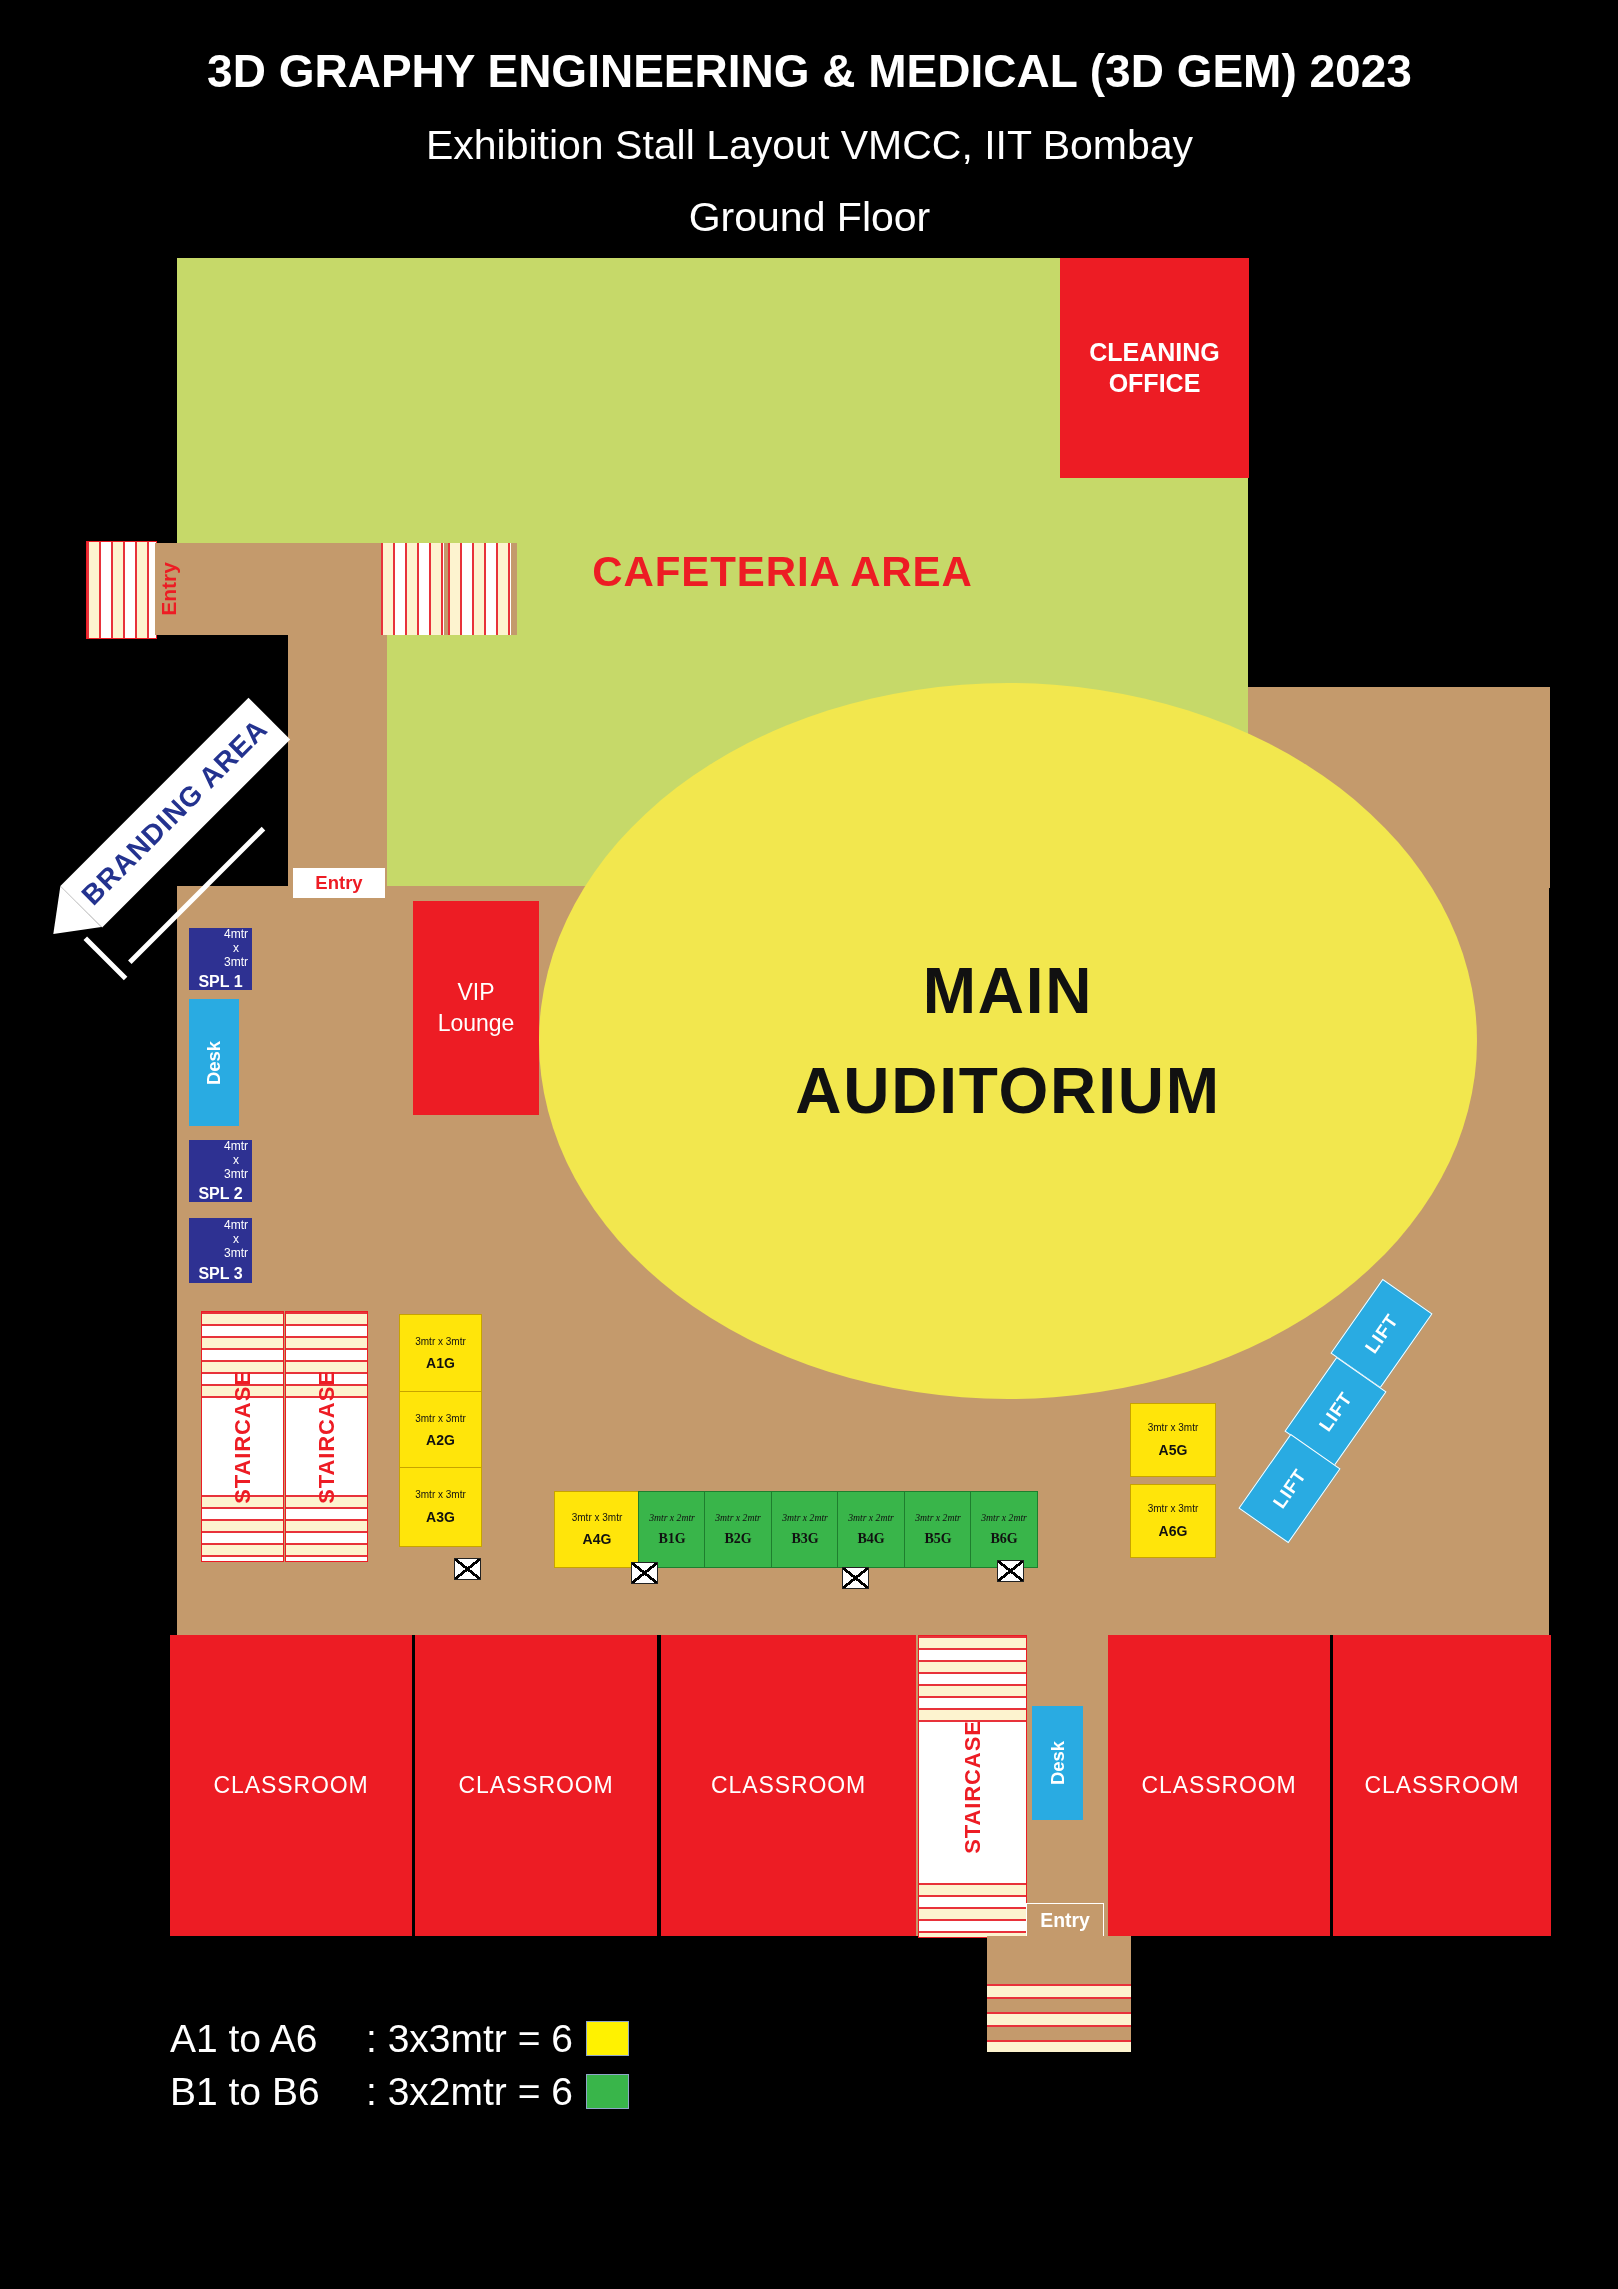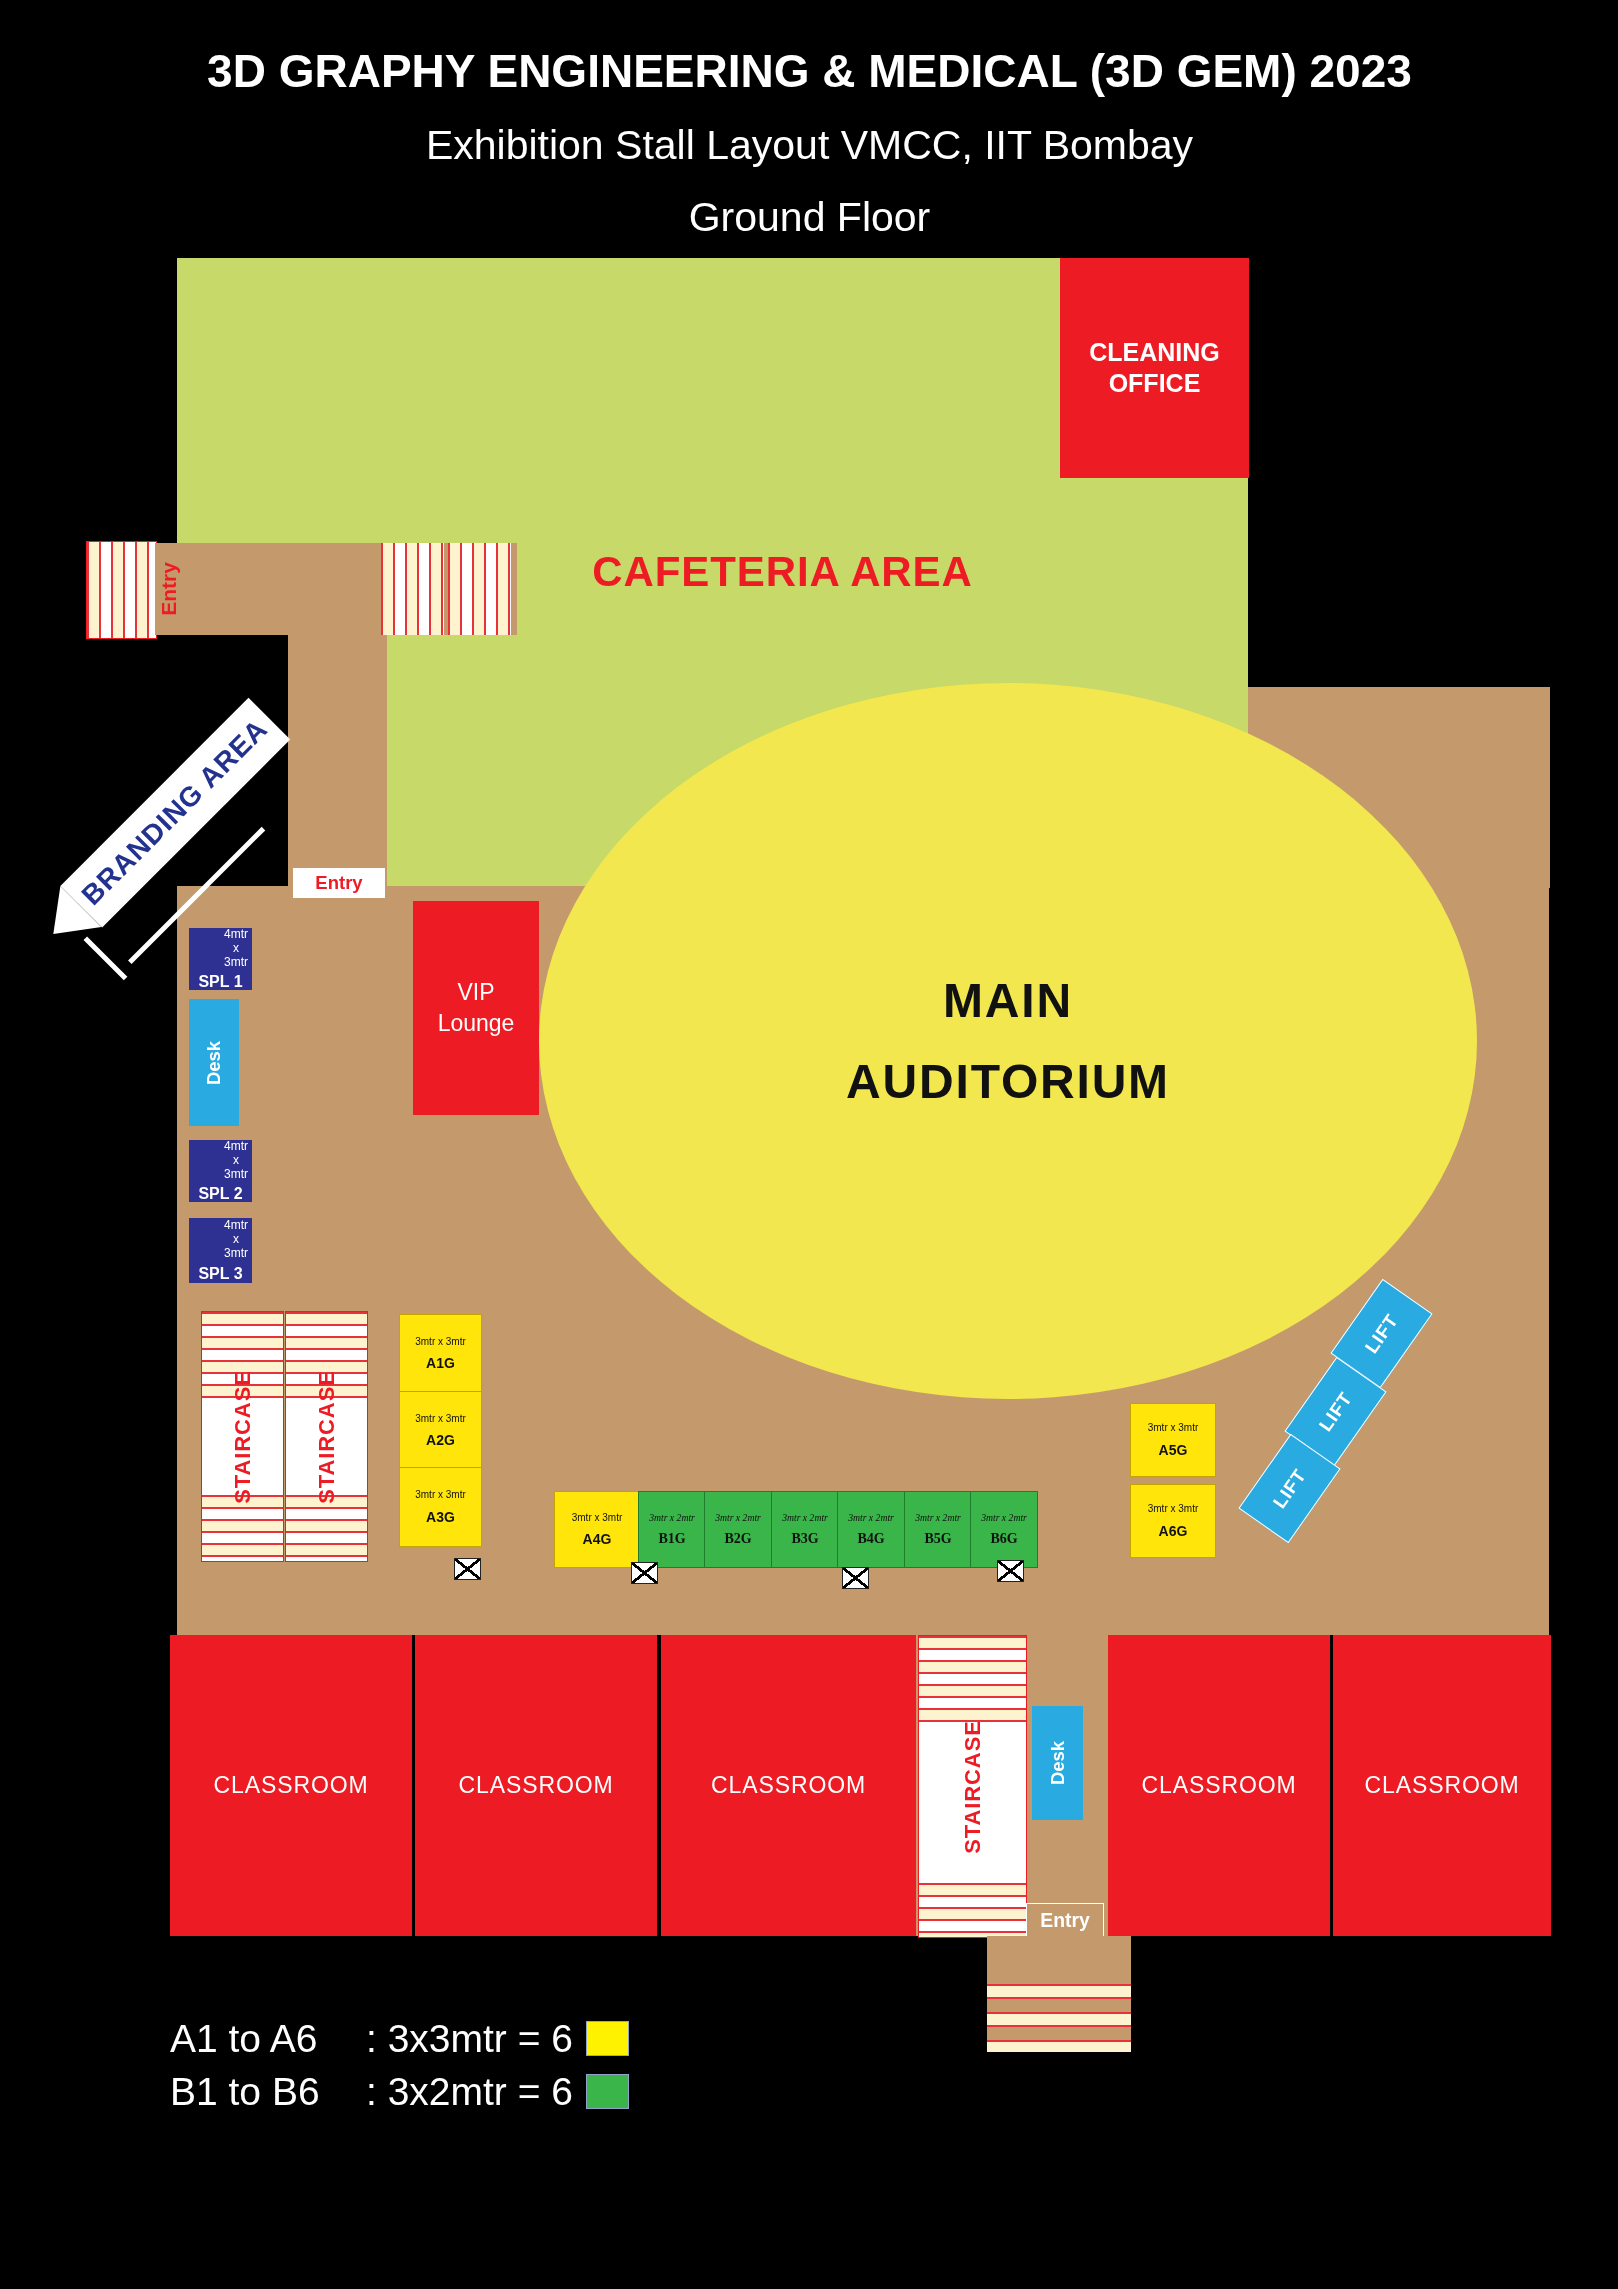--- a/index.html
+++ b/index.html
@@ -43,21 +43,21 @@
   #bline2{left:103px;top:930px;width:4.6px;height:57px;background:#fff;transform:rotate(-45deg);}
 
   
   .red-area{background:#ed1c24;}
   #cleaning{left:1060px;top:258px;width:189px;height:220px;}
   #cleaning .txt{padding-top:79px;text-align:center;color:#fff;font-weight:bold;font-size:25px;line-height:1.25;}
 
   #caf-label{left:515px;top:548px;width:535px;text-align:center;font-size:42px;font-weight:bold;color:#ed1c24;letter-spacing:0.9px;}
 
   
-  #auditorium{left:539px;top:683px;width:938px;height:716px;background:#f2e74e;border-radius:50%;gap:26px;color:#111;font-weight:bold;font-size:48px;letter-spacing:1.8px;}
+  #auditorium{left:539px;top:683px;width:938px;height:716px;background:#f2e74e;border-radius:50%;gap:26px;color:#111;font-weight:bold;font-size:64px;letter-spacing:1.8px;}
 
   
   #vip{left:413px;top:901px;width:126px;height:214px;color:#fff;font-size:23px;gap:3.7px;}
 
   
   .spl{background:#2e3192;color:#fff;gap:4.6px;text-align:center;}
   .spl .sz{font-size:12px;margin-left:31px;}
   .spl .lb{font-size:16px;font-weight:bold;}
   #spl1{left:189px;top:928px;width:63px;height:62px;}
   #spl2{left:189px;top:1140px;width:63px;height:62px;}

